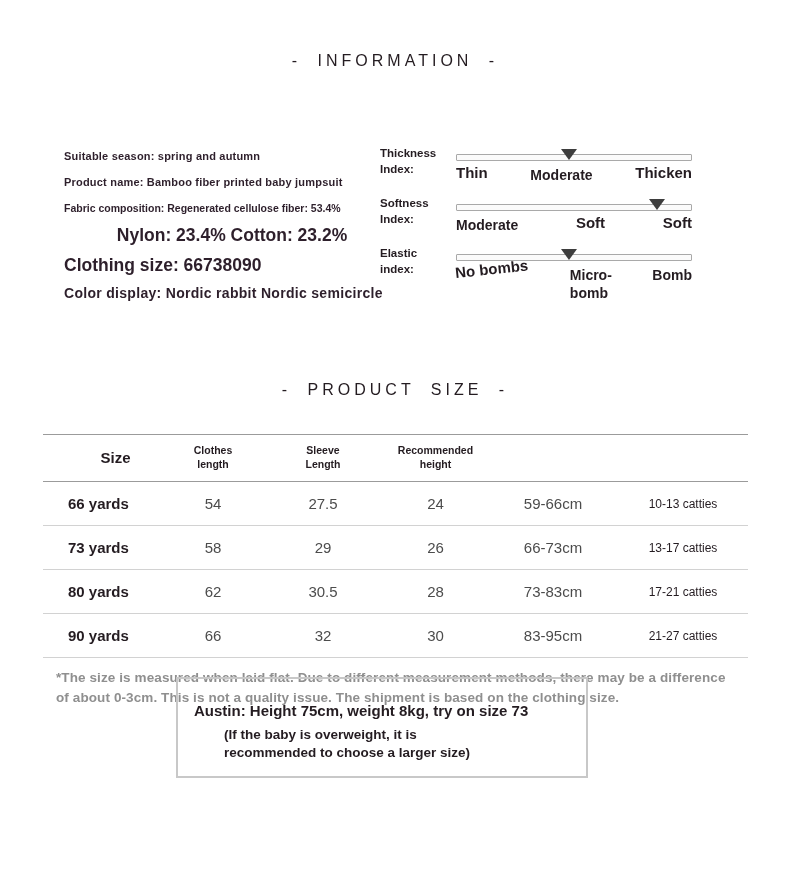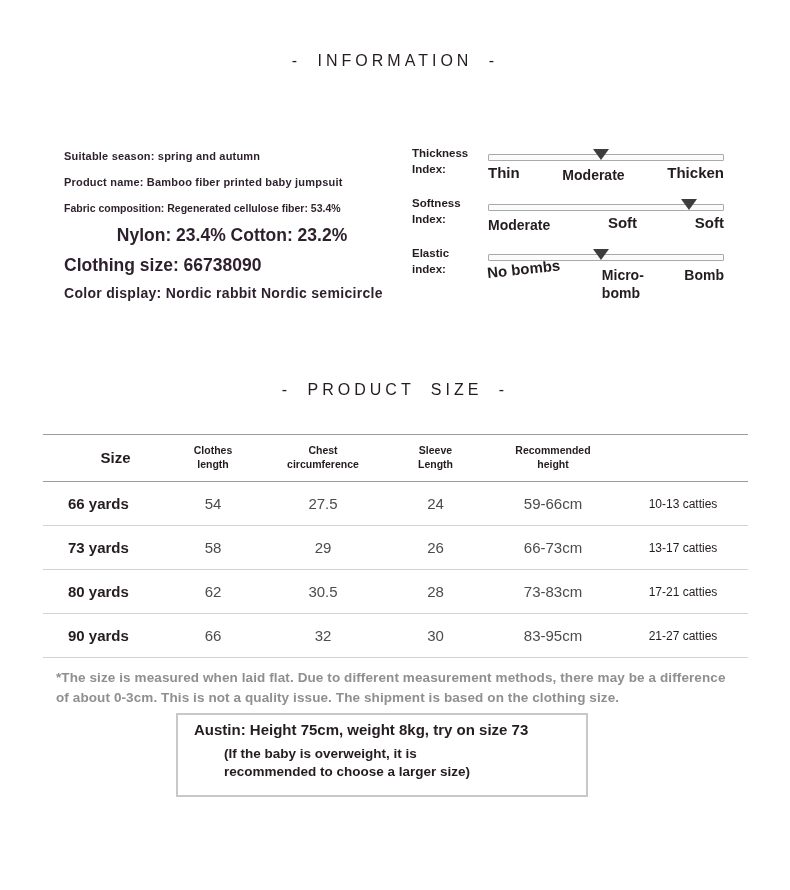--- a/index.html
+++ b/index.html
@@ -22,21 +22,21 @@
   
   .product-block{position:absolute;left:64px;top:150px;width:326px;}
   .p-line{font-weight:bold;color:var(--ink);}
   .p-small{font-size:11px;margin-bottom:14px;letter-spacing:0.2px;}
   .p-smaller{font-size:10.5px;margin-bottom:11px;}
   .p-big{font-size:17.5px;margin-bottom:9px;}
   .p-center{text-align:center;padding-left:10px;}
   .p-med{font-size:14px;letter-spacing:0.3px;}
 
   
-  .index-block{position:absolute;left:412px;top:146px;width:312px;}
+  .index-block{position:absolute;left:380px;top:146px;width:312px;}
   .index-row{display:flex;align-items:flex-start;margin-bottom:13px;}
   .index-label{width:76px;flex:0 0 76px;font-size:11.5px;font-weight:bold;line-height:1.35;white-space:pre-line;color:#241c21;}
   .slider{flex:1;position:relative;padding-top:8px;}
   .track{height:5px;background:#fbfbfb;border:1px solid #a9a9a9;border-radius:1px;}
   .marker{
     position:absolute;top:3px;width:0;height:0;transform:translateX(-50%);
     border-left:8px solid transparent;border-right:8px solid transparent;border-top:11px solid #3d3d3d;
   }
   .scale-labels{display:flex;justify-content:space-between;align-items:flex-start;margin-top:3px;}
   .scale-big{font-size:15px;font-weight:bold;color:#241c21;}
@@ -56,22 +56,22 @@
   .td-weight{font-size:12px;font-weight:normal;color:#241c21;}
 
   
   .footnote{
     position:absolute;left:56px;top:668px;width:684px;
     font-size:13.5px;font-weight:bold;color:var(--footnote);line-height:1.45;letter-spacing:0.1px;
   }
 
   
   .note-box{
-    position:absolute;left:176px;top:713px;width:376px;
-    border:2px solid #c8c8c8;padding:6px 16px 14px 16px;
+    position:absolute;left:176px;top:677px;width:376px;
+    border:2px solid #c8c8c8;padding:23px 16px 14px 16px;
   }
   .note-line1{font-size:15px;font-weight:bold;color:#241c21;}
   .note-line2{font-size:13.5px;font-weight:bold;color:#241c21;margin:7px 0 0 30px;white-space:pre-line;line-height:1.35;}
 </style>
 </head>
 <body>
 
 <div class="canvas">
 
   <div class="section-title title-info">- INFORMATION -</div>
@@ -132,22 +132,20 @@
 
   </div>
 
   <div class="section-title title-size">- PRODUCT SIZE -</div>
 
   <div class="size-table">
     <div class="t-row t-head">
       <div class="th th-size">Size</div>
       <div class="th">Clothes
 length</div>
-      <div class="th">Chest
-circumference</div>
       <div class="th">Sleeve
 Length</div>
       <div class="th">Recommended
 height</div>
     </div>
 
     <div class="t-row t-body-row">
       <div class="td td-size">66 yards</div>
       <div class="td">54</div>
       <div class="td">27.5</div>

